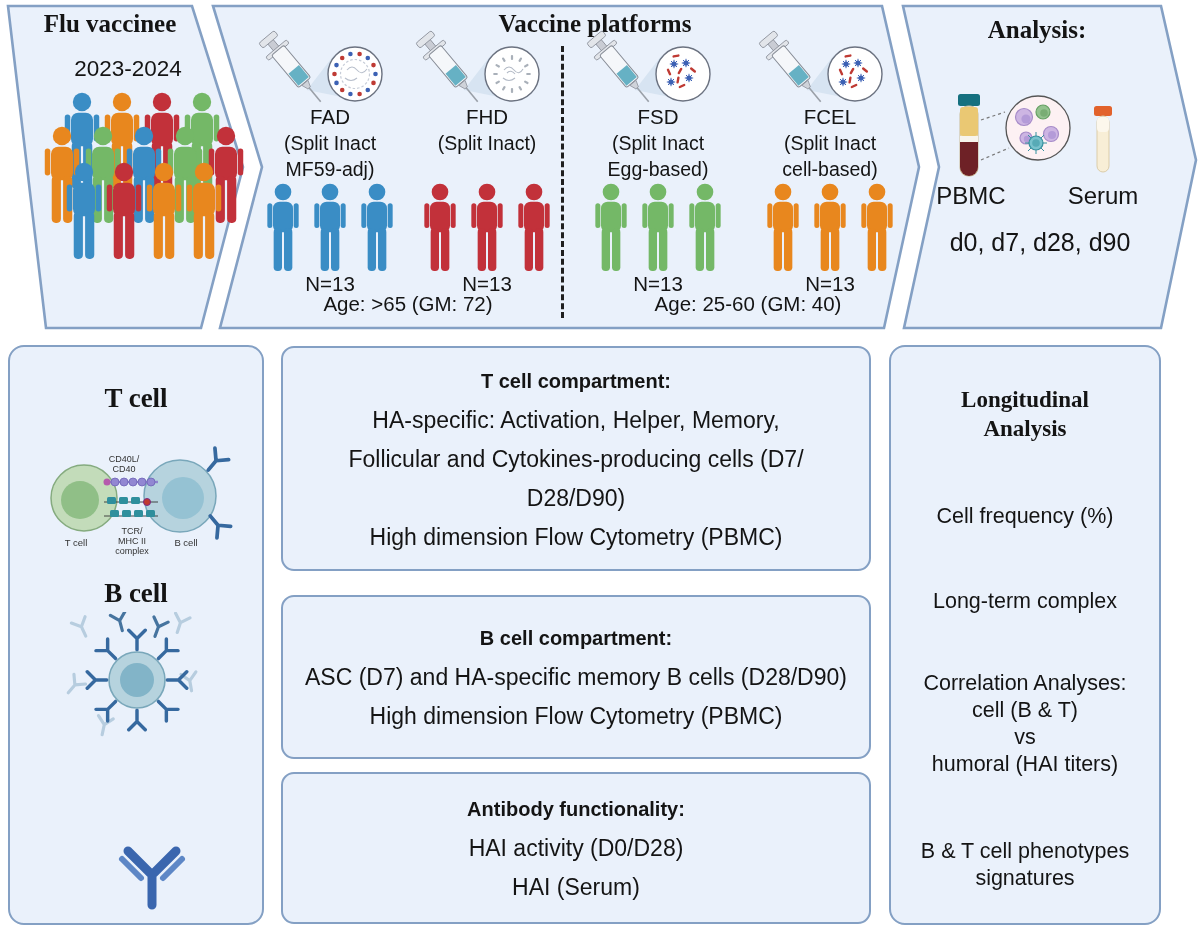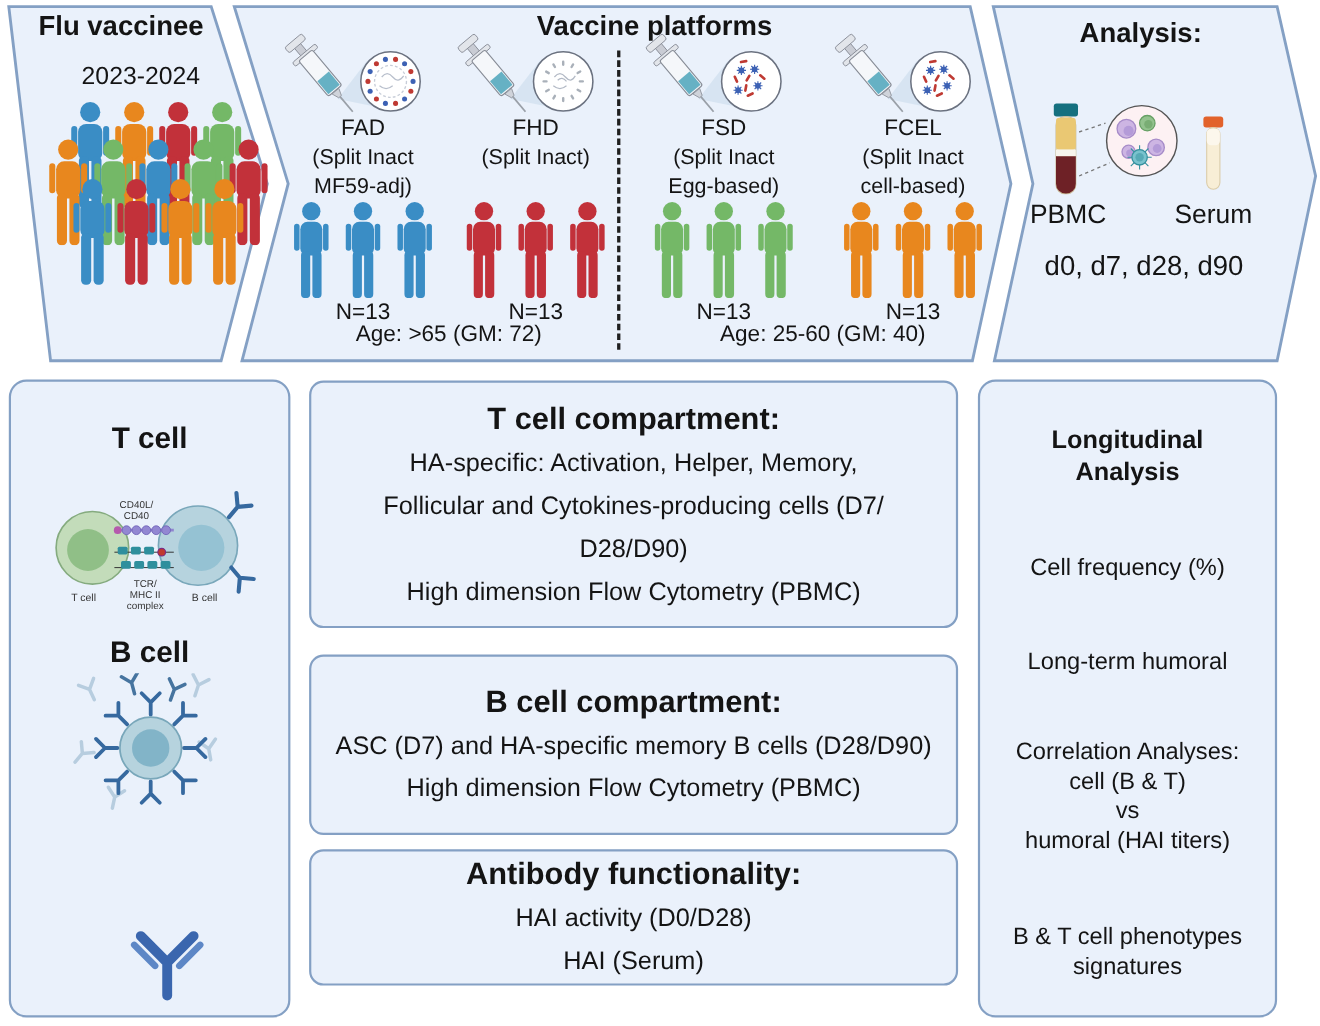--- a/index.html
+++ b/index.html
@@ -1,27 +1,27 @@
 <!DOCTYPE html>
 <html><head>
 <meta charset="utf-8">
 <style>
   html,body{margin:0;padding:0;background:#ffffff;}
   #root{position:relative;width:1200px;height:933px;background:#ffffff;
         font-family:"Liberation Sans",sans-serif;color:#141414;overflow:hidden;}
   .abs{position:absolute;}
   .ctr{text-align:center;}
-  .b{font-weight:700;}
+  .b{font-weight:700;font-family:Liberation Serif, serif;}
   .it{}
   .panel{position:absolute;background:#eaf1fb;border:2.6px solid #84a0c4;
          border-radius:16px;box-sizing:border-box;}
   .box{position:absolute;background:#eaf1fb;border:2.2px solid #84a0c4;border-radius:13px;
        box-sizing:border-box;display:flex;flex-direction:column;justify-content:center;
        text-align:center;}
-  .box .bt{line-height:40px;font-size:28px;font-weight:700;}
+  .box .bt{line-height:40px;font-size:20px;font-weight:700;}
   .box .bl{line-height:39px;font-size:23px;}
   .rp{font-size:21.5px;line-height:27px;}
   .pcol{position:absolute;width:150px;height:300px;}
   .pcode{position:absolute;top:78px;width:150px;text-align:center;font-size:20.5px;line-height:26px;}
   .pdesc{position:absolute;top:104px;width:150px;text-align:center;font-size:19.5px;line-height:26px;}
   .pn{position:absolute;top:246px;width:150px;text-align:center;font-size:20.5px;}
   .dashline{position:absolute;left:561px;top:46px;height:272px;width:0;
             border-left:3.5px dashed #1f1f1f;}
 </style>
 </head>
@@ -369,33 +369,33 @@
     <div class="bl">D28/D90)</div>
     <div class="bl it">High dimension Flow Cytometry (PBMC)</div>
   </div>
 
   <div class="box" style="left:281px;top:595px;width:590px;height:164px">
     <div class="bt">B cell compartment:</div>
     <div class="bl">ASC (D7) and HA-specific memory B cells (D28/D90)</div>
     <div class="bl it">High dimension Flow Cytometry (PBMC)</div>
   </div>
 
-  <div class="box" style="left:281px;top:772px;width:590px;height:124px">
+  <div class="box" style="left:281px;top:772px;width:590px;height:152px">
     <div class="bt">Antibody functionality:</div>
     <div class="bl">HAI activity (D0/D28)</div>
     <div class="bl it">HAI (Serum)</div>
   </div>
 
   <div class="panel" style="left:889px;top:345px;width:272px;height:580px"></div>
   <div class="abs ctr b rp" style="left:889px;top:385px;width:272px;font-size:23px;line-height:29px">
     <div>Longitudinal</div>
     <div>Analysis</div>
   </div>
   <div class="abs ctr rp" style="left:889px;top:503px;width:272px">Cell frequency (%)</div>
-  <div class="abs ctr rp" style="left:889px;top:588px;width:272px">Long-term humoral</div>
+  <div class="abs ctr rp" style="left:889px;top:588px;width:272px">Long-term complex</div>
   <div class="abs ctr rp" style="left:889px;top:670px;width:272px">
     <div>Correlation Analyses:</div>
     <div>cell (B &amp; T)</div>
     <div class="it">vs</div>
     <div>humoral (HAI titers)</div>
   </div>
   <div class="abs ctr rp" style="left:889px;top:838px;width:272px">
     <div>B &amp; T cell phenotypes</div>
     <div>signatures</div>
   </div>

